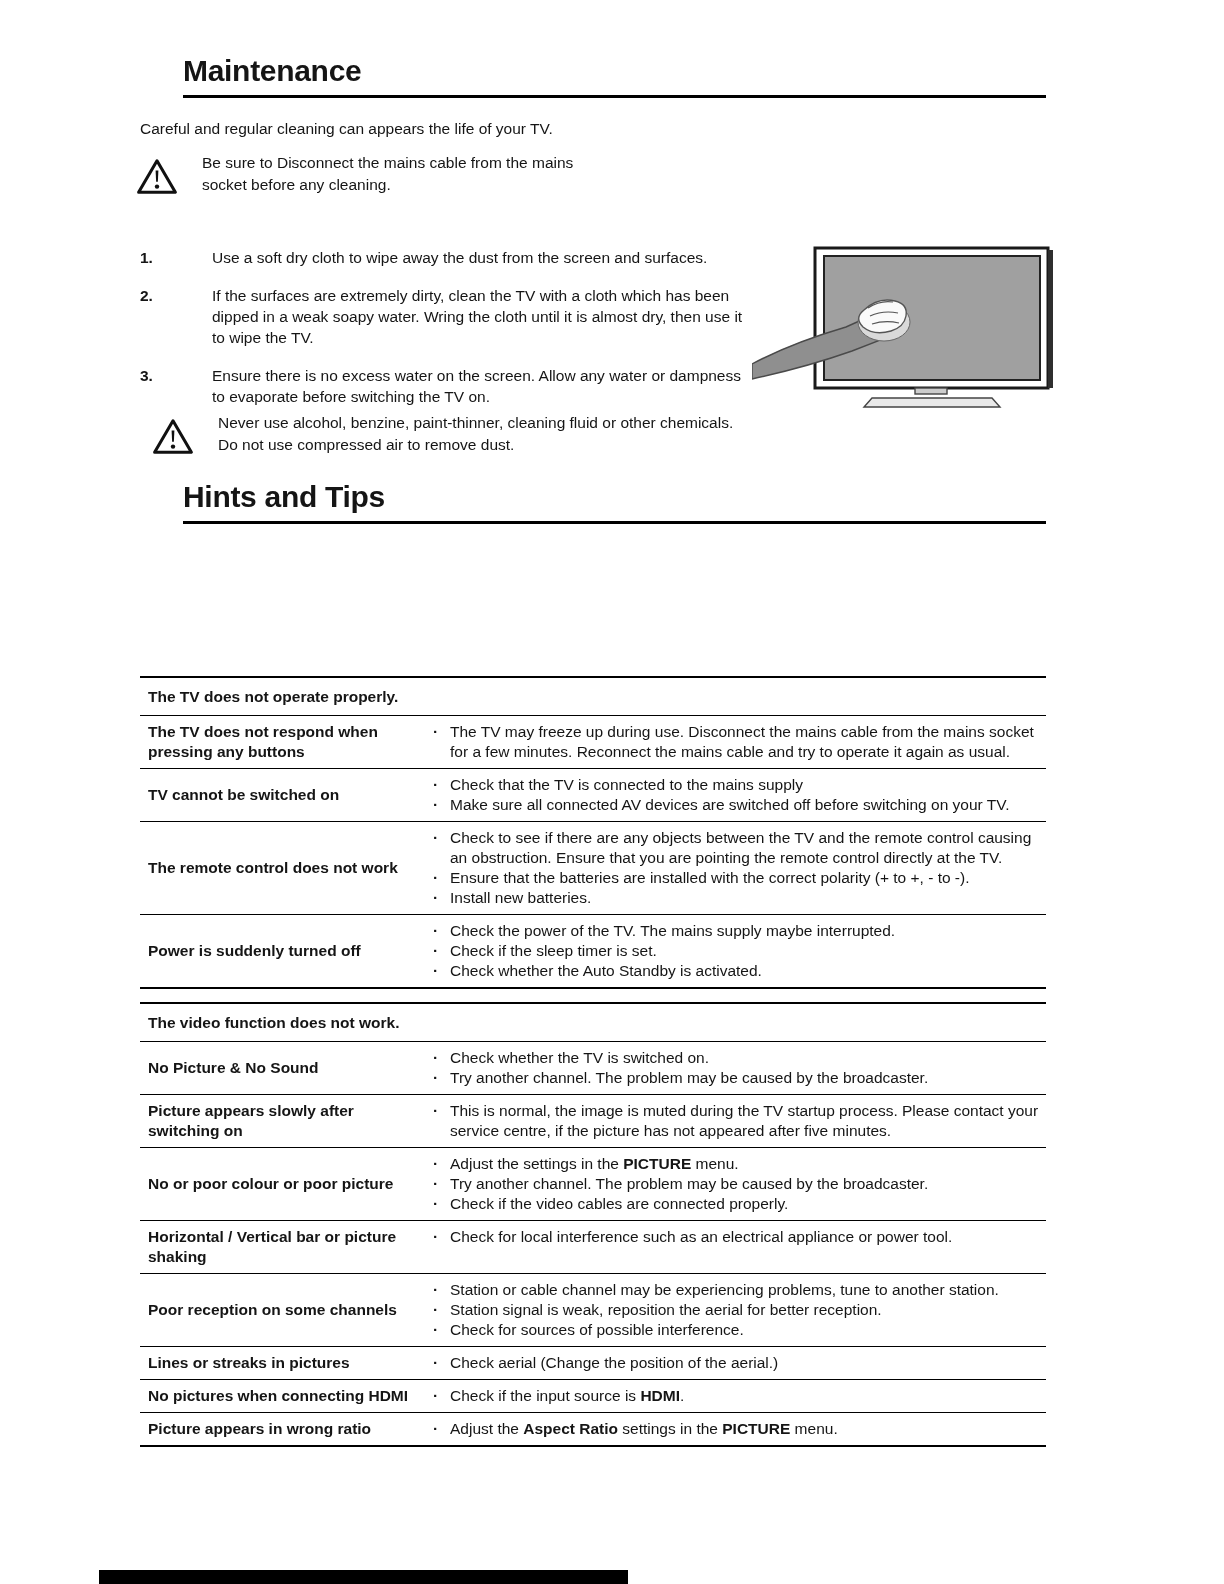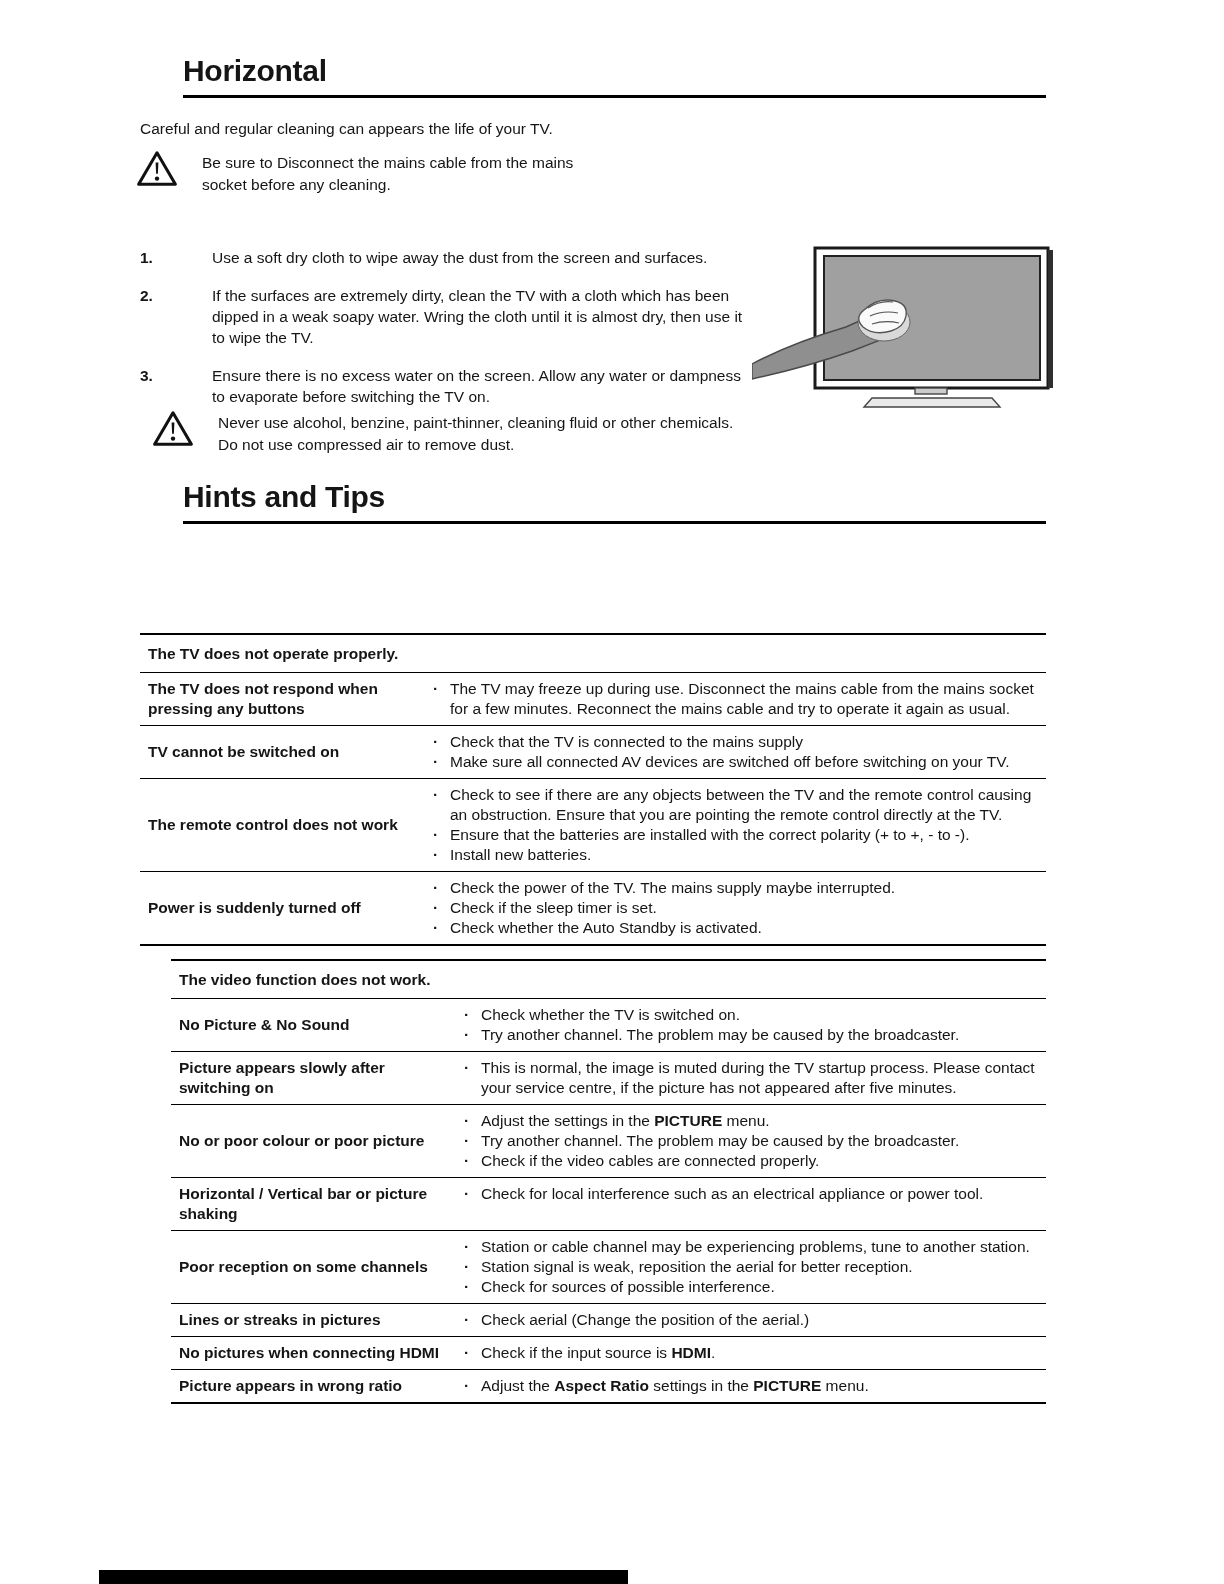--- a/index.html
+++ b/index.html
@@ -18,34 +18,34 @@
   
   .sec-title {
     font-size: 30px;
     font-weight: bold;
     letter-spacing: -0.3px;
     line-height: 34px;
   }
   .title-rule { border-bottom: 3px solid #000; margin-top: 7px; }
 
   
-  .warning { display: flex; gap: 24px; align-items: flex-start; }
+  .warning { display: flex; gap: 24px; align-items: flex-end; }
   .warning .w-text { line-height: 22px; padding-top: 3px; }
 
   
   .step { display: flex; margin-bottom: 17px; }
   .step-num { width: 28px; font-weight: bold; line-height: 21px; }
   .step-text { flex: 1; line-height: 21px; margin-left: 44px; }
 
   
   .table-section {
     border-top: 2px solid #000;
     border-bottom: 2px solid #000;
   }
-  .table-section + .table-section { margin-top: 13px; margin-left: 31px; }
+  .table-section + .table-section { margin-top: 13px; }
   .section-header {
     font-weight: bold;
     padding: 9px 8px 8px 8px;
     line-height: 20px;
   }
   .table-row { display: flex; border-top: 1.5px solid #000; }
   .problem-cell {
     flex: 0 0 293px;
     padding: 6px 14px 6px 8px;
     font-weight: bold;
@@ -56,21 +56,21 @@
   .bullet-item { display: flex; line-height: 20px; }
   .bullet-dot { width: 17px; font-weight: bold; }
   .bullet-text { flex: 1; }
 
   .footer-bar { background: #000; }
 </style>
 </head>
 <body>
 
 <div class="abs" style="left:183px; top:54px; width:863px;">
-  <div class="sec-title">Horizontal</div>
+  <div class="sec-title">Maintenance</div>
   <div class="title-rule"></div>
 </div>
 
 <div class="abs" style="left:140px; top:118px; width:700px; line-height:21px;">Careful and regular cleaning can appears the life of your TV.</div>
 
 <div class="abs warning" style="left:136px; top:149px; width:640px;">
   <svg width="42" height="39" viewBox="0 0 48 44">
     <path d="M24 4 L45 40 L3 40 Z" fill="none" stroke="#111" stroke-width="3.5" stroke-linejoin="round"></path>
     <path d="M22.4 15 h3.2 l-0.6 13 h-2 Z" fill="#111"></path>
     <circle cx="24" cy="33.5" r="2.5" fill="#111"></circle>
@@ -128,21 +128,21 @@
     <path d="M118 78 q 13 -6 28 -3" fill="none" stroke="#555" stroke-width="1.2"></path>
     <path d="M120 86 q 13 -4 27 -1" fill="none" stroke="#555" stroke-width="1.2"></path>
   </svg>
 </div>
 
 <div class="abs" style="left:183px; top:480px; width:863px;">
   <div class="sec-title">Hints and Tips</div>
   <div class="title-rule"></div>
 </div>
 
-<div class="abs" id="table-host" style="left:140px; top:633px; width:906px;">
+<div class="abs" id="table-host" style="left:140px; top:676px; width:906px;">
     <div class="table-section">
     <div class="section-header">The TV does not operate properly.</div>
     <div class="section-rows">
         <div class="table-row">
     <div class="problem-cell">The TV does not respond when pressing any buttons</div>
     <div class="solutions-cell">
             <div class="bullet-item">
     <span class="bullet-dot">·</span>
     <span class="bullet-text">The TV may freeze up during use. Disconnect the mains cable from the mains socket for a few minutes. Reconnect the mains cable and try to operate it again as usual.</span>
   </div>

